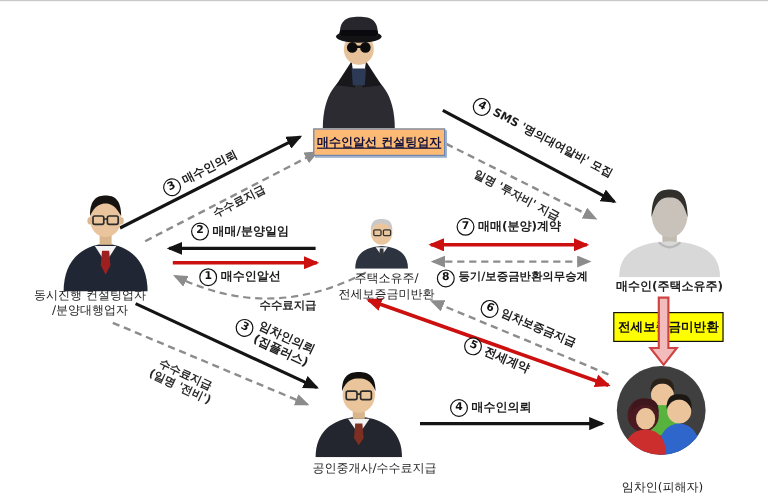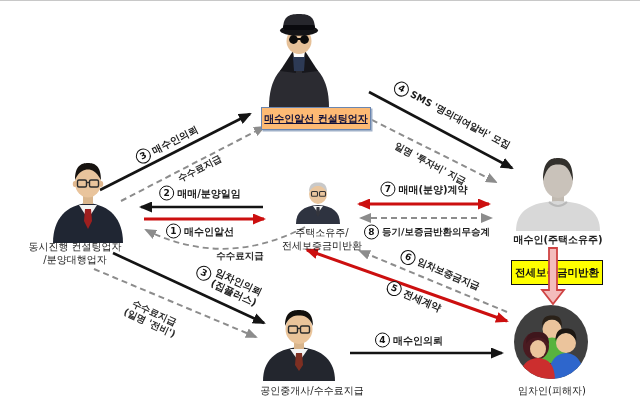--- a/index.html
+++ b/index.html
@@ -176,21 +176,21 @@
   </div>
 
   <div class="caption" style="left:488px;top:233px;width:140px;font-weight:bold">매수인(주택소유주)</div>
 
   <div class="namebox warning-box" style="left:511px;top:259px;width:90px;height:23px">
     <span>전세보증금미반환</span>
   </div>
 
   <div class="caption" style="left:237px;top:384px;width:150px">공인중개사/수수료지급</div>
 
-  <div class="caption" style="left:492px;top:384px;width:120px">임차인(피해자)</div>
+  <div class="caption" style="left:492px;top:400px;width:120px">임차인(피해자)</div>
 
   <div class="lbl rot alabel" style="left:167px;top:143px;transform:translate(-50%,-50%) rotate(-27deg)">
     <span class="cnum">3</span>
     <span>매수인의뢰</span>
   </div>
 
   <div class="lbl rot small" style="left:200px;top:168px;transform:translate(-50%,-50%) rotate(-27deg)">수수료지급</div>
 
   <div class="lbl rot alabel" style="left:452px;top:115px;transform:translate(-50%,-50%) rotate(28deg);font-size:9.5px">
     <span class="cnum">4</span>

